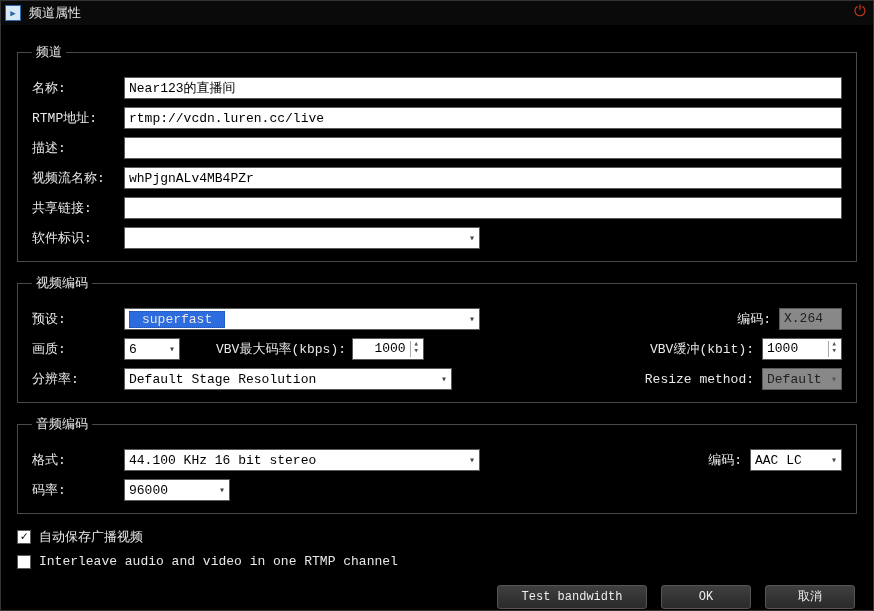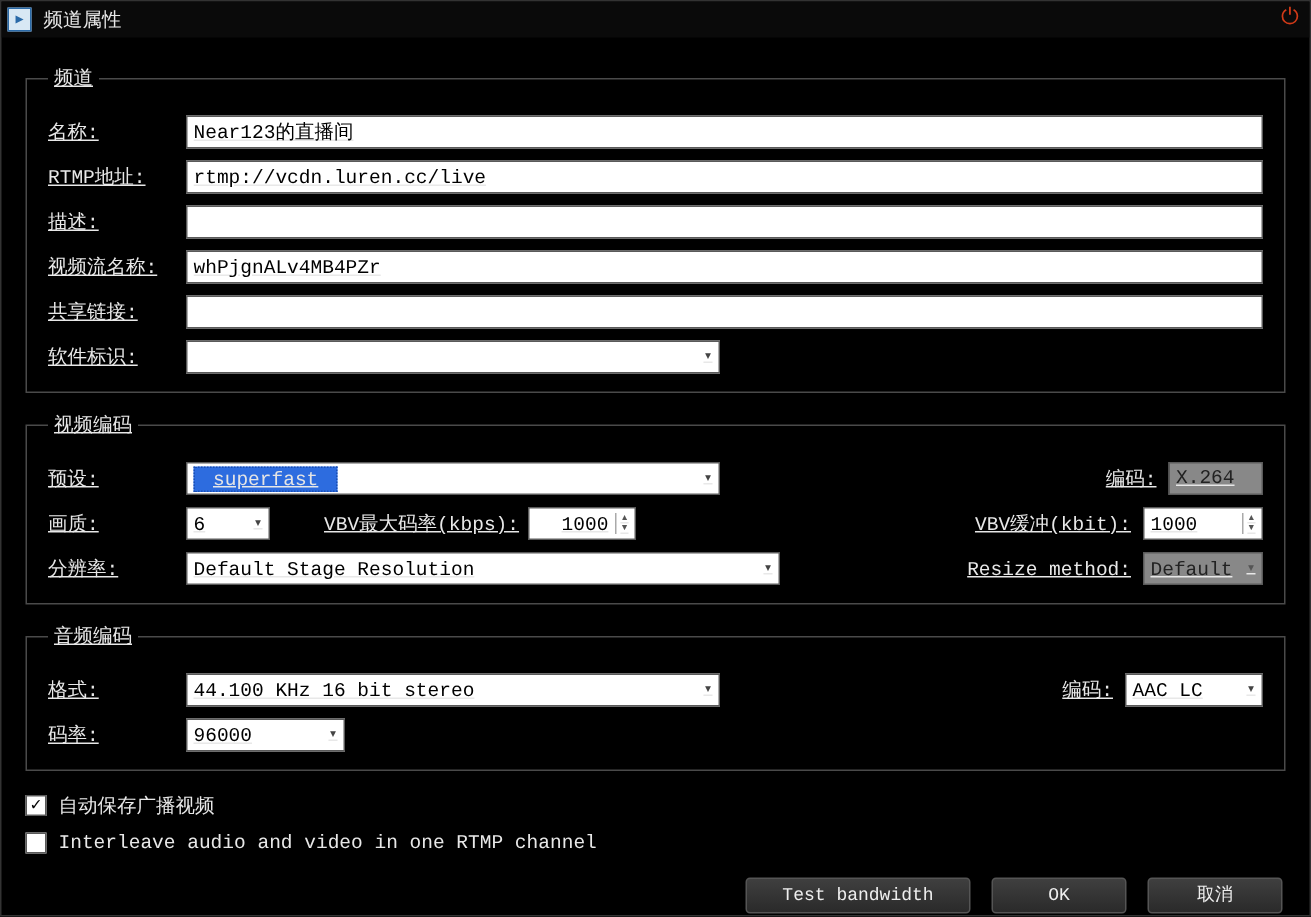--- a/index.html
+++ b/index.html
@@ -36,21 +36,20 @@
     line-height: 18px;
     text-align: center;
   }
   .content {
     padding: 6px 16px 10px 16px;
   }
   fieldset {
     border: 1px solid #4a4a4a;
     margin-top: 12px;
     padding: 8px 14px 12px 14px;
-    text-decoration: underline;
   }
   legend {
     padding: 0 4px;
     font-size: 13px;
     color: #e8e8e8;
   }
   .row {
     display: flex;
     align-items: center;
     margin-top: 8px;
@@ -81,21 +80,20 @@
     justify-content: space-between;
     cursor: default;
   }
   .select .caret, .spin .spinbtns {
     color: #444;
     font-size: 10px;
     padding-left: 4px;
   }
   .spin {
     display: flex;
-    align-items: center;
     justify-content: flex-end;
   }
   .spin .val { flex: 1; text-align: right; padding-right: 4px; }
   .spin .spinbtns {
     display: flex; flex-direction: column; line-height: 7px; font-size: 9px;
     border-left: 1px solid #aaa; padding-left: 3px;
     color: #555;
   }
   .sel-highlight {
     background: #2d6cdf;
@@ -217,21 +215,21 @@
         <span class="val" style="text-align:left">1000</span>
         <span class="spinbtns">
             <span>▴</span>
             <span>▾</span>
           </span>
       </div>
     </div>
 
     <div class="row">
       <div class="label">分辨率:</div>
-      <div class="select" style="width:396px">
+      <div class="select" style="width:328px">
         <span>Default Stage Resolution</span>
         <span class="caret">▾</span>
       </div>
       <div class="spacer"></div>
       <div style="margin-right:8px">Resize method:</div>
       <div class="select readonly" style="width:80px;background:#888">
         <span>Default</span>
         <span class="caret" style="color:#555">▾</span>
       </div>
     </div>

